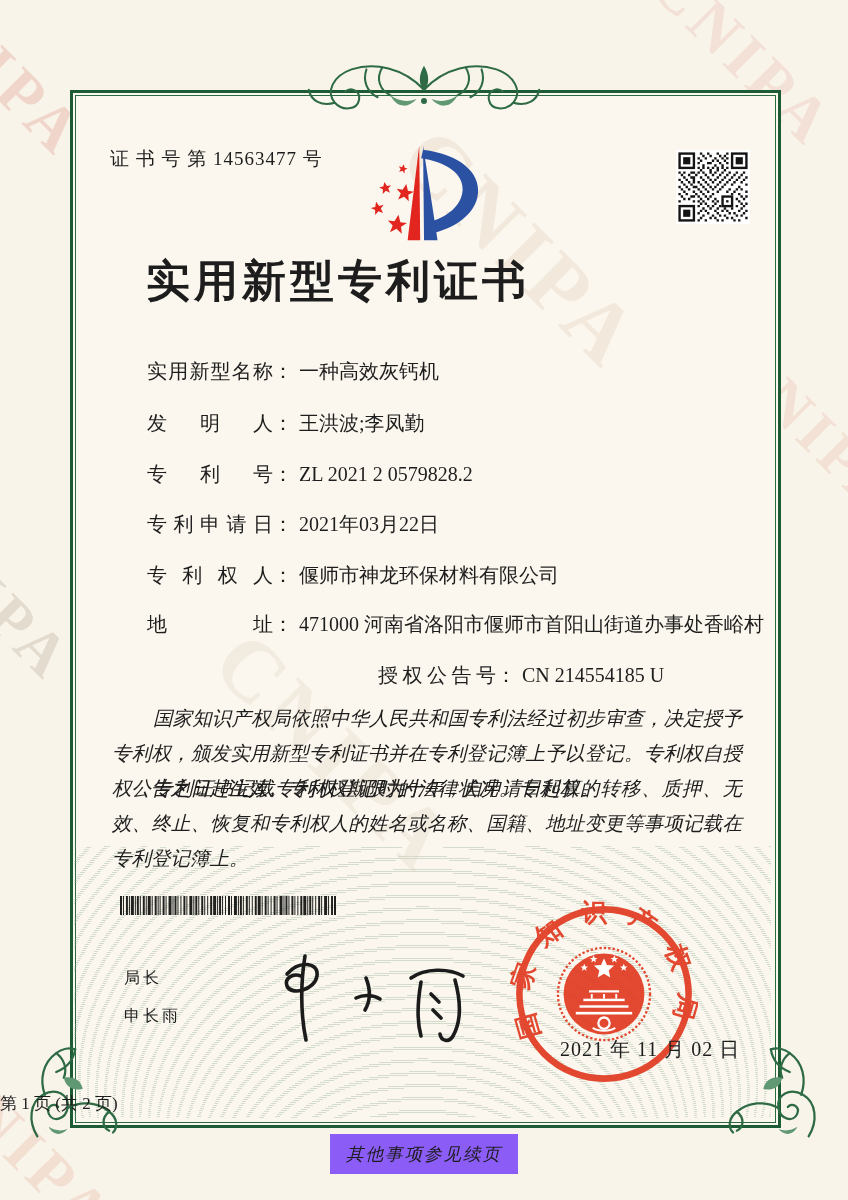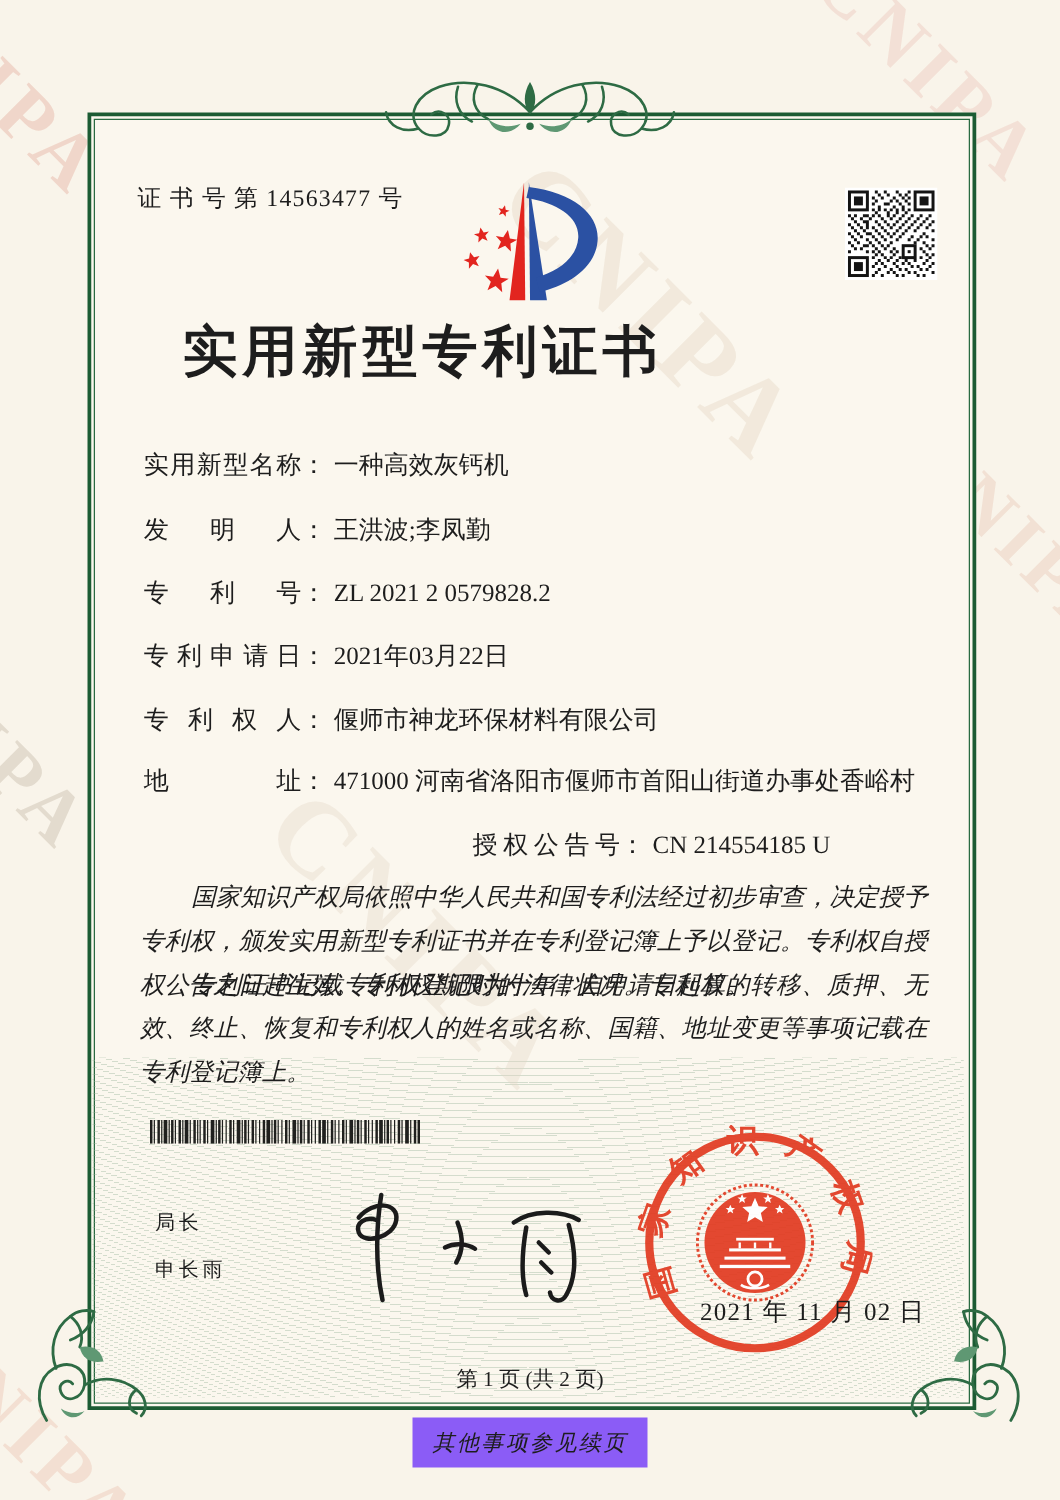--- a/index.html
+++ b/index.html
@@ -13,28 +13,28 @@
   .frame{position:absolute;left:70px;top:90px;width:705px;height:1032px;
          border:3px solid #1c5b33;z-index:1;background:#fbf7ee;}
   .frame-inner{position:absolute;left:2px;top:2px;right:2px;bottom:2px;border:1px solid #2a6b42;}
   .waves{position:absolute;left:74px;top:846px;width:697px;height:272px;z-index:1;
          background:repeating-radial-gradient(130% 95% at 50% 175%,
            rgba(148,176,150,0.38) 0 1px, rgba(0,0,0,0) 1px 6.5px);}
   .cert-no{position:absolute;left:110px;top:146px;font-size:19px;letter-spacing:1px;z-index:3;}
   .title{position:absolute;left:0;top:252px;width:676px;text-align:center;font-size:44px;
          font-weight:bold;letter-spacing:4px;z-index:3;}
   .frow{position:absolute;left:115px;font-size:20px;white-space:nowrap;z-index:3;}
-  .flabel{display:inline-block;width:126px;text-align:justify;text-align-last:justify;}
+  .flabel{display:inline-block;width:126px;text-align:justify;text-align-last:justify;margin-left:32px;}
   .flabel2{display:inline-block;width:118px;text-align:justify;text-align-last:justify;}
   .fvalue{margin-left:6px;}
   .para{position:absolute;left:112px;width:630px;font-size:19.5px;line-height:35px;
         text-align:justify;text-indent:2.1em;font-style:italic;z-index:3;}
   .signer{position:absolute;left:124px;font-size:16px;letter-spacing:3px;z-index:3;}
   .seal-date{position:absolute;left:528px;top:1036px;font-size:20px;letter-spacing:1px;z-index:4;margin-left:32px;}
-  .page-info{position:absolute;left:0;top:1092px;width:848px;text-align:center;font-size:17px;z-index:3;}
+  .page-info{position:absolute;left:0;top:1092px;width:848px;font-size:17px;z-index:3;}
   .footer-note{position:absolute;left:50%;transform:translateX(-50%);top:1134px;background:#8b5cf6;
         padding:8px 16px;font-size:17.5px;letter-spacing:2px;z-index:3;font-style:italic;}
   svg{display:block;}
 </style>
 </head>
 <body>
 
 <div class="page">
 
   <div class="wm" style="left:-62px;top:-42px;font-size:64px;color:rgba(233,190,175,0.55);">CNIPA</div>

